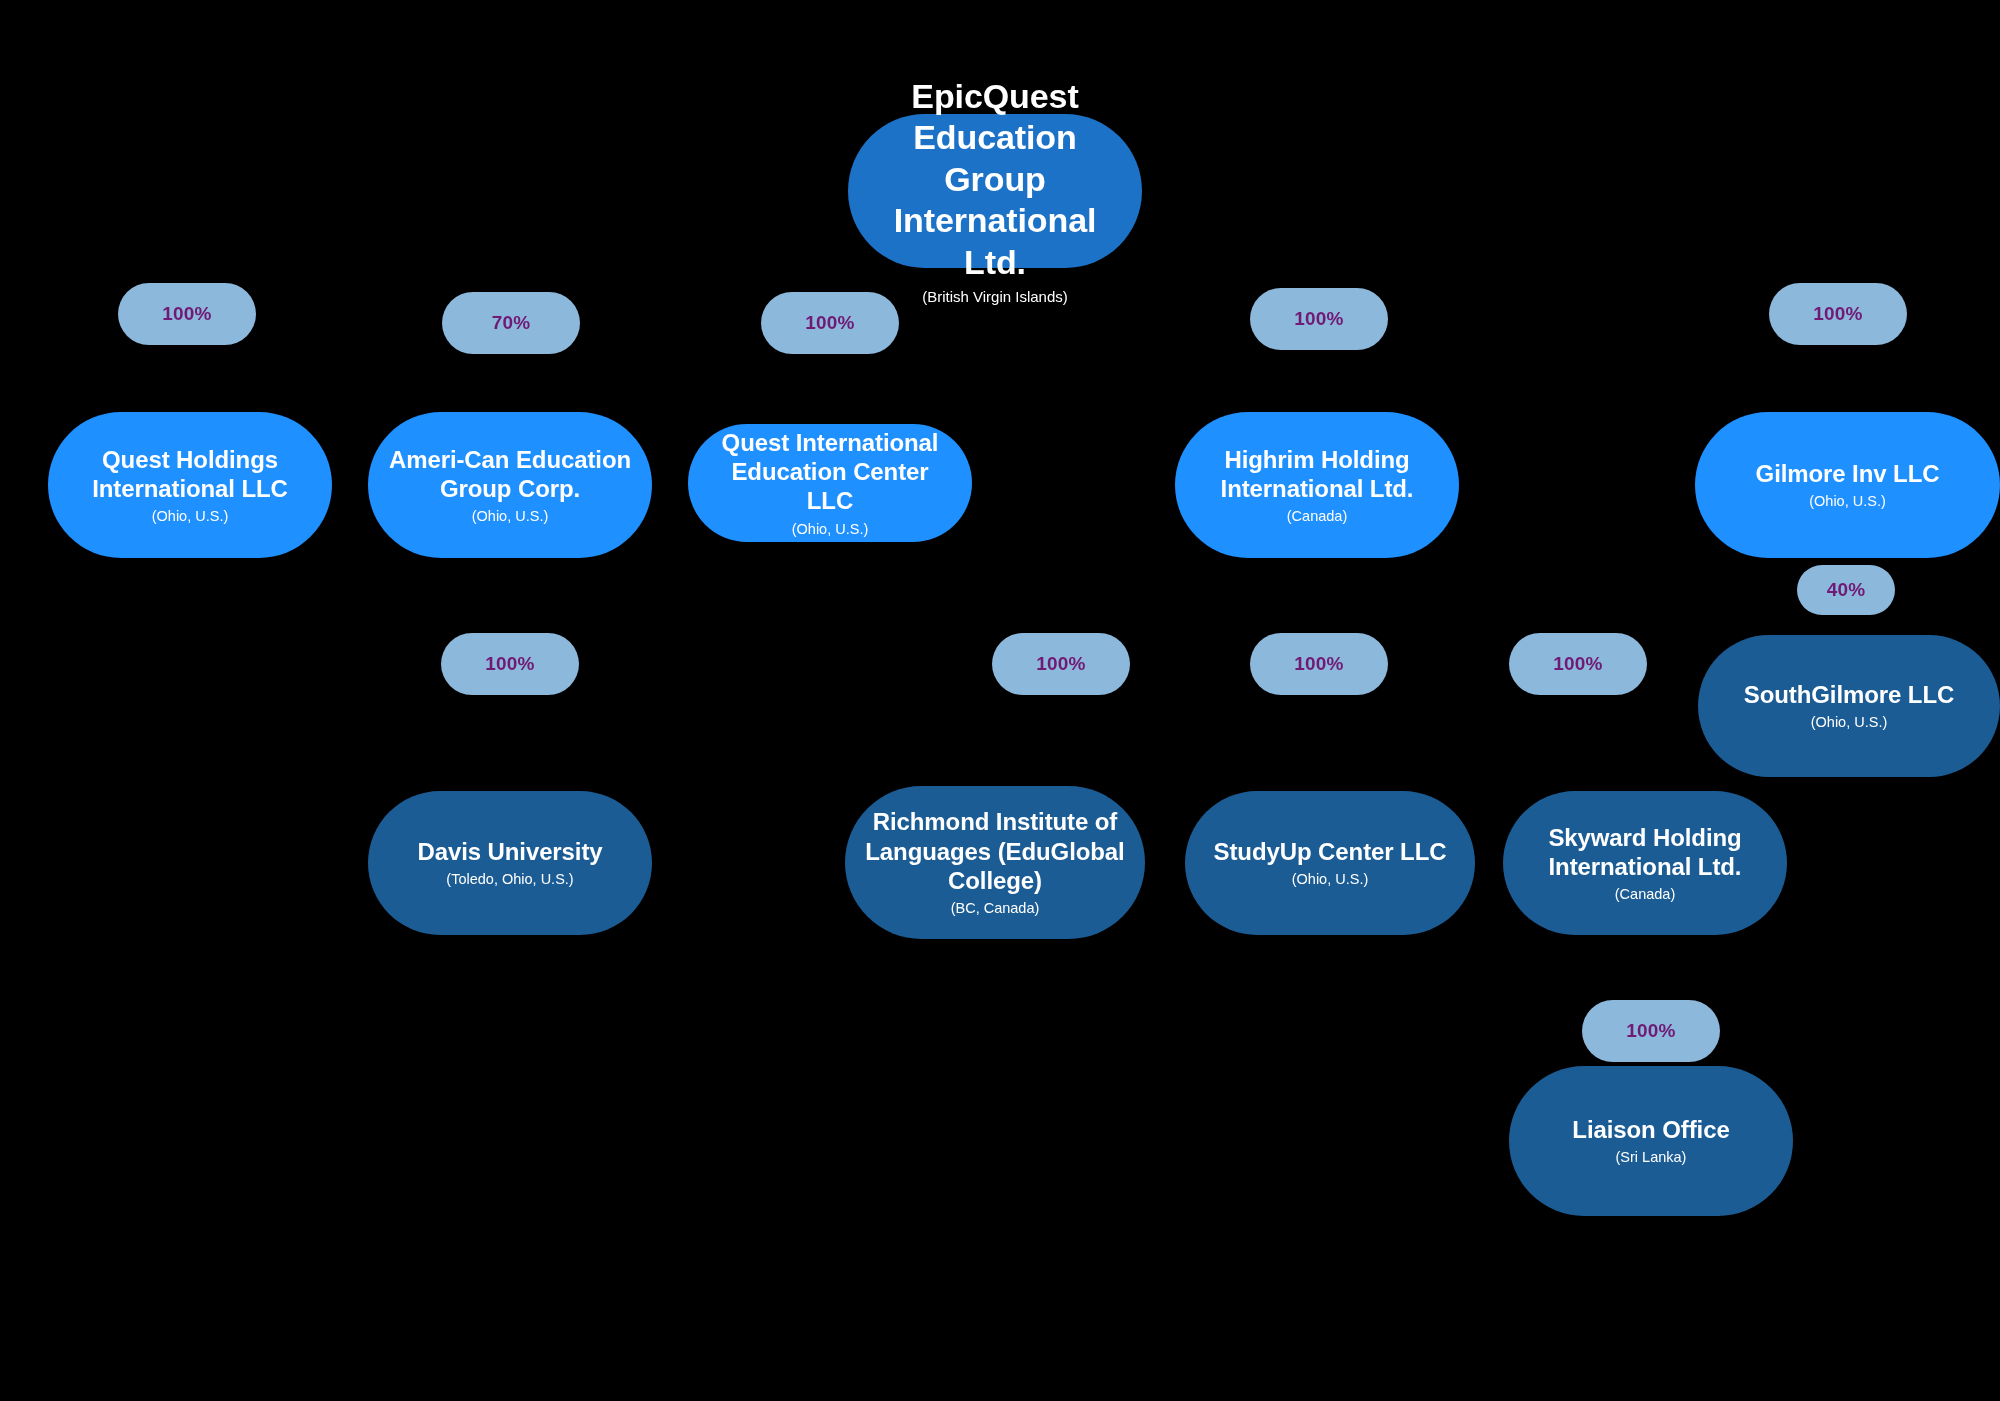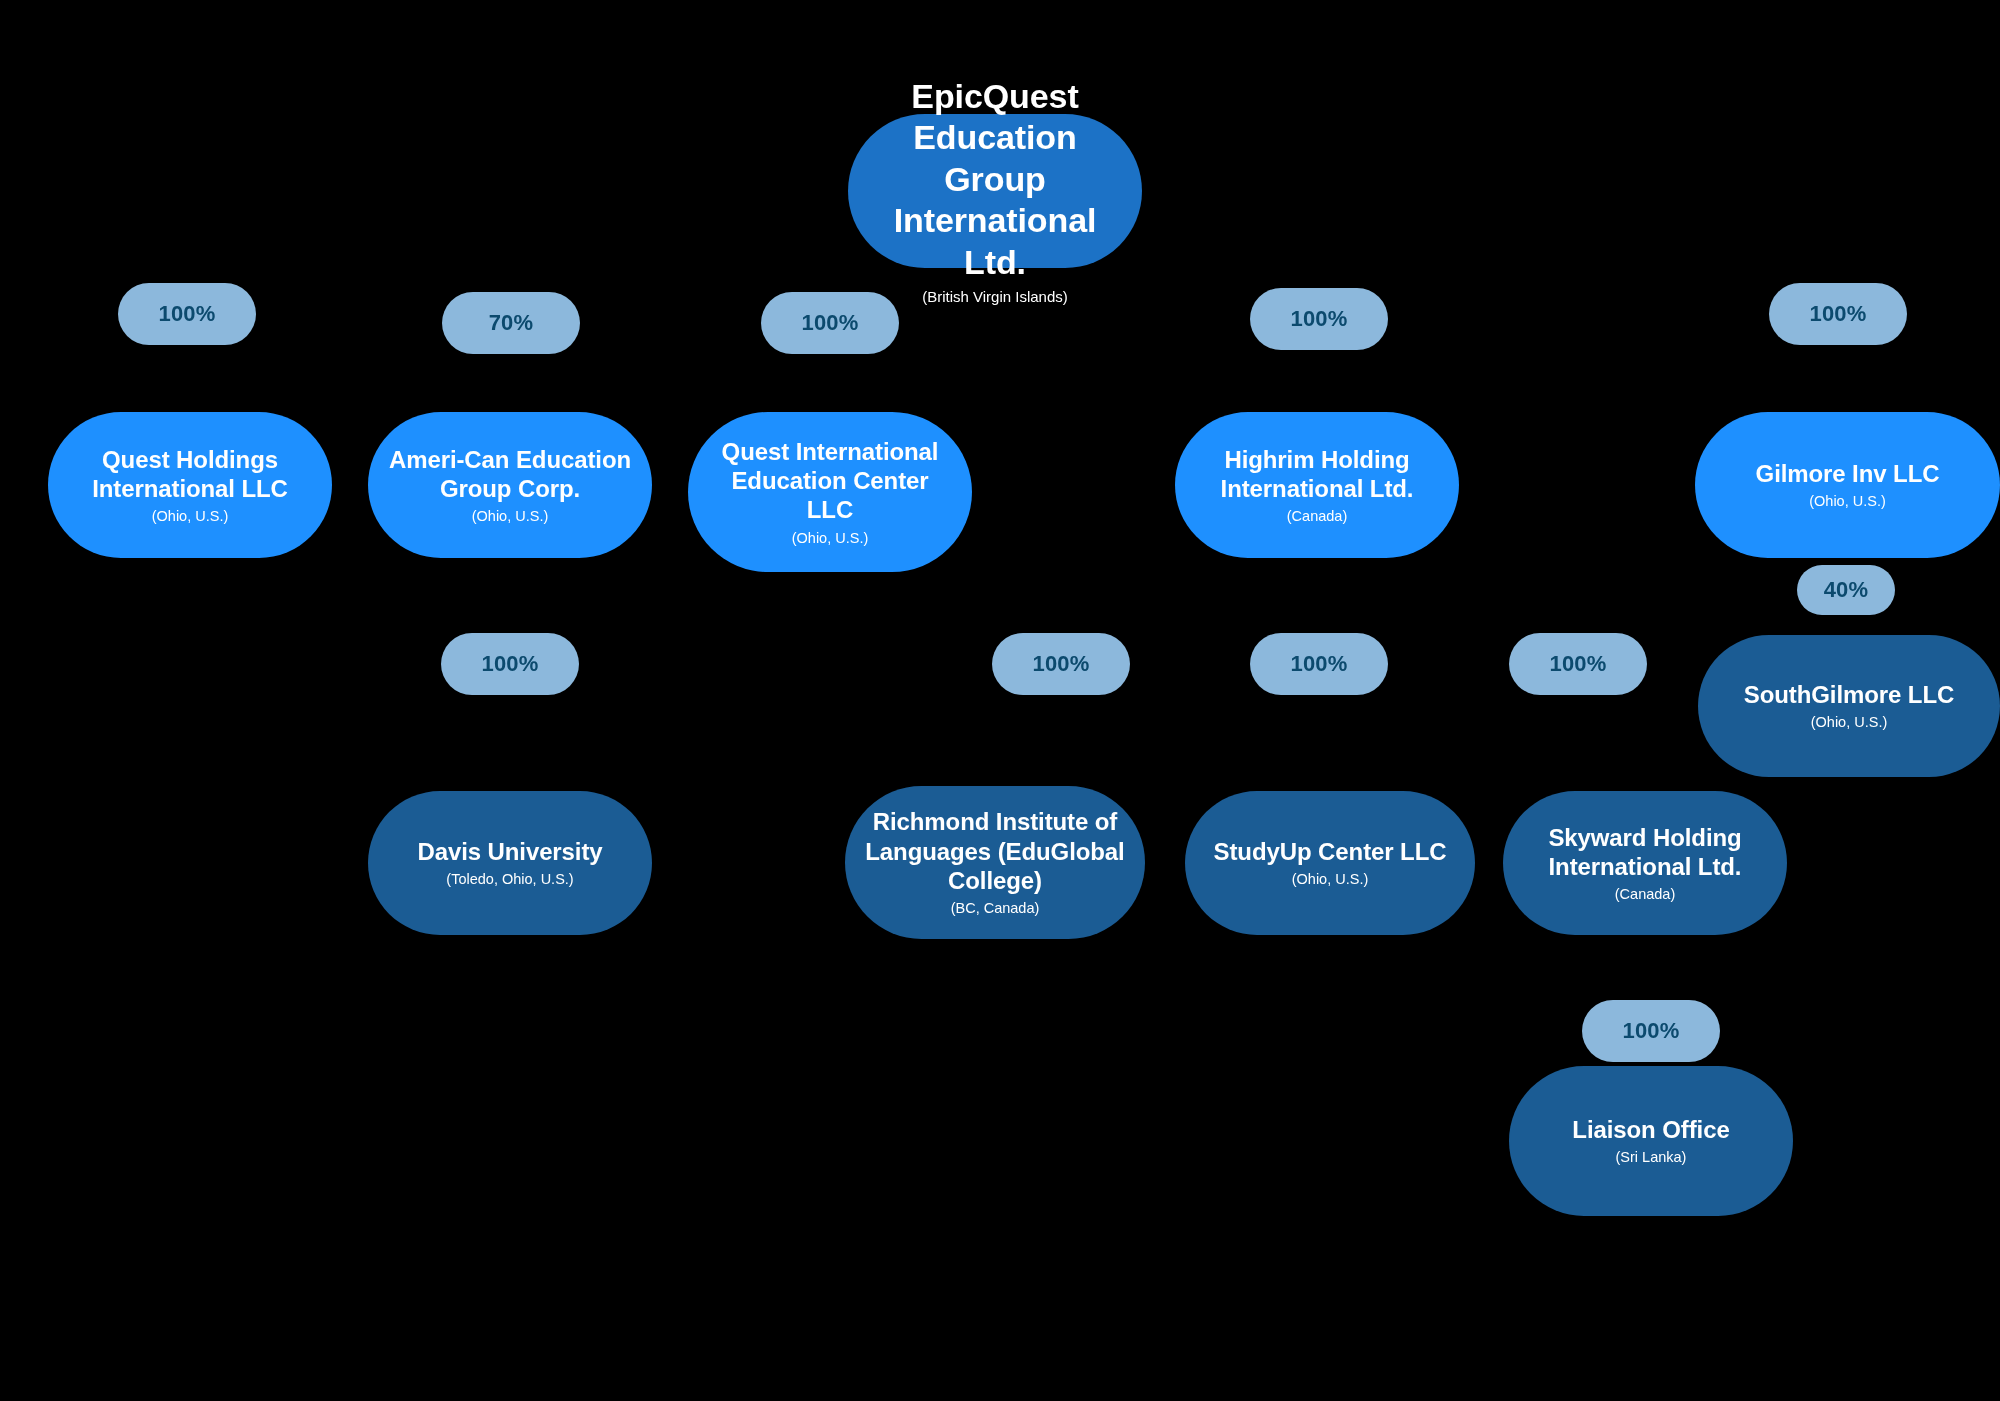--- a/index.html
+++ b/index.html
@@ -66,23 +66,23 @@
   .node.level-three .node-location { font-size: 14.5px; }
 
   
   .pct-badge {
     position: absolute;
     box-sizing: border-box;
     display: flex;
     align-items: center;
     justify-content: center;
     background: #8cb8dc;
-    color: #0c4a6e;
+    color: #701a75;
     border-radius: 999px;
-    font-size: 22px;
+    font-size: 19px;
     font-weight: bold;
     letter-spacing: 0.2px;
   }
 </style>
 </head>
 <body>
 
 <div id="chart-canvas">
 
   <div class="node level-root" style="left:848px; top:114px; width:294px; height:154px;">
@@ -116,21 +116,21 @@
 International LLC</div>
     <div class="node-location">(Ohio, U.S.)</div>
   </div>
 
   <div class="node level-two" style="left:368px; top:412px; width:284px; height:146px;text-align:center;">
     <div class="node-title">Ameri-Can Education
 Group Corp.</div>
     <div class="node-location">(Ohio, U.S.)</div>
   </div>
 
-  <div class="node level-two" style="left:688px; top:412px; width:284px; height:160px;">
+  <div class="node level-two" style="left:688px; top:424px; width:284px; height:118px;">
     <div class="node-title">Quest International
 Education Center LLC</div>
     <div class="node-location">(Ohio, U.S.)</div>
   </div>
 
   <div class="node level-two" style="left:1175px; top:412px; width:284px; height:146px;">
     <div class="node-title">Highrim Holding
 International Ltd.</div>
     <div class="node-location">(Canada)</div>
   </div>

